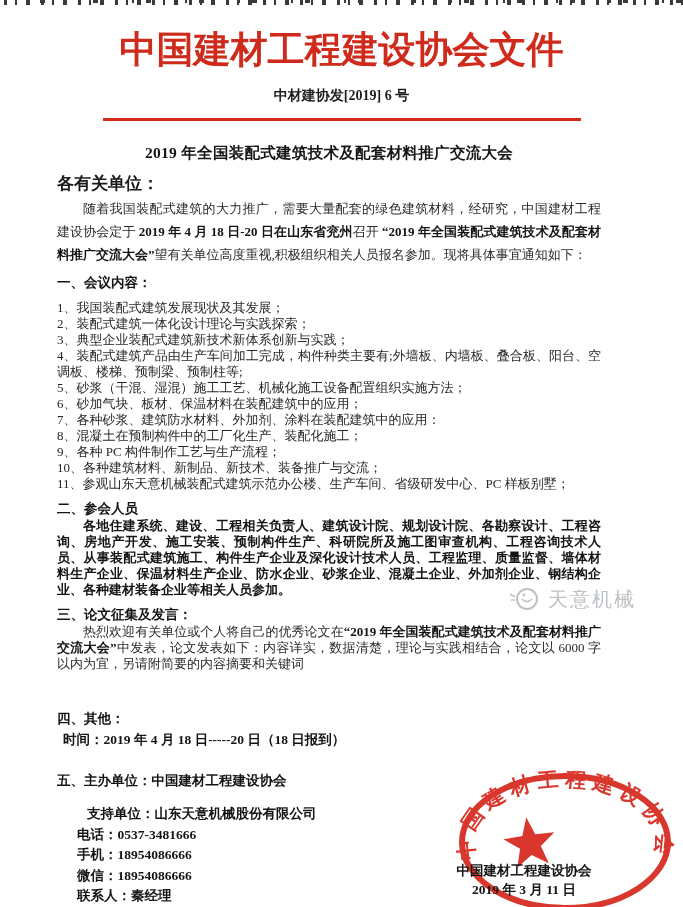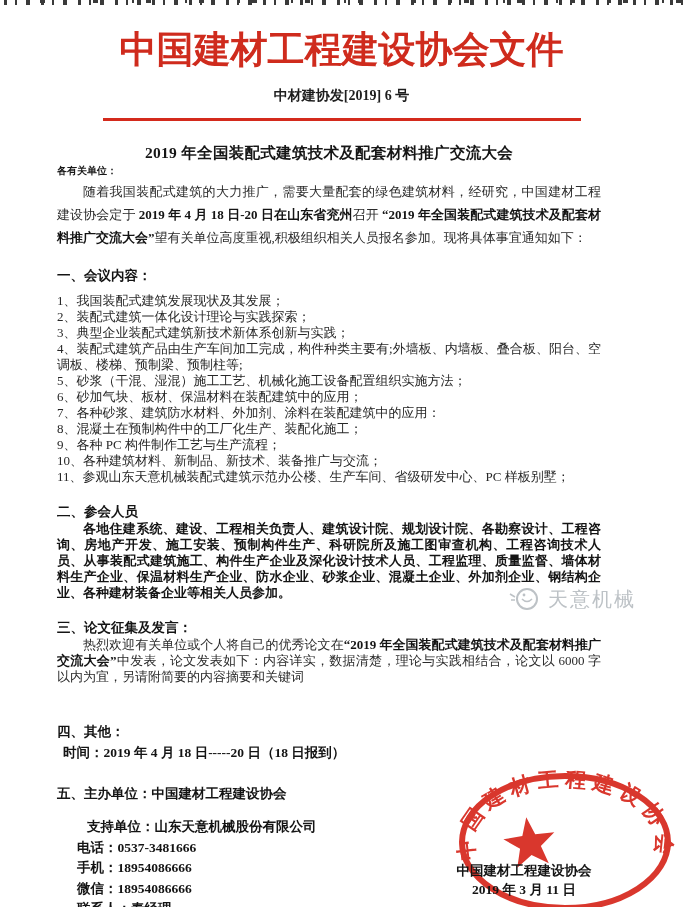--- a/index.html
+++ b/index.html
@@ -44,33 +44,33 @@
     padding:0 82px 0 57px;
     font-size:13px;
   }
   .doc-title{
     margin-top:22px;
     text-align:center;
     font-size:15.5px;font-weight:bold;color:#161616;
     letter-spacing:.3px;
   }
   .salutation{
-    margin-top:0;
-    font-size:10px;font-weight:bold;color:#191919;
+    margin-top:8px;
+    font-size:17px;font-weight:bold;color:#191919;
   }
   .para{
     margin:2px 0 0 0;
     font-size:13px;line-height:23px;
     text-align:justify;
     text-indent:2em;
     color:#2a2a2a;
   }
   .b{font-weight:bold;color:#141414;}
   .sec-heading{
-    margin-top:18px;
+    margin-top:8px;
     font-size:13.5px;font-weight:bold;color:#141414;
     line-height:17px;
   }
   .list{margin-top:9px;}
   .list-item{
     font-size:13px;line-height:16px;
     text-align:justify;color:#272727;
   }
   .para.tight{line-height:16px;margin-top:1px;}
   .bold-para{font-weight:bold;color:#141414;}

